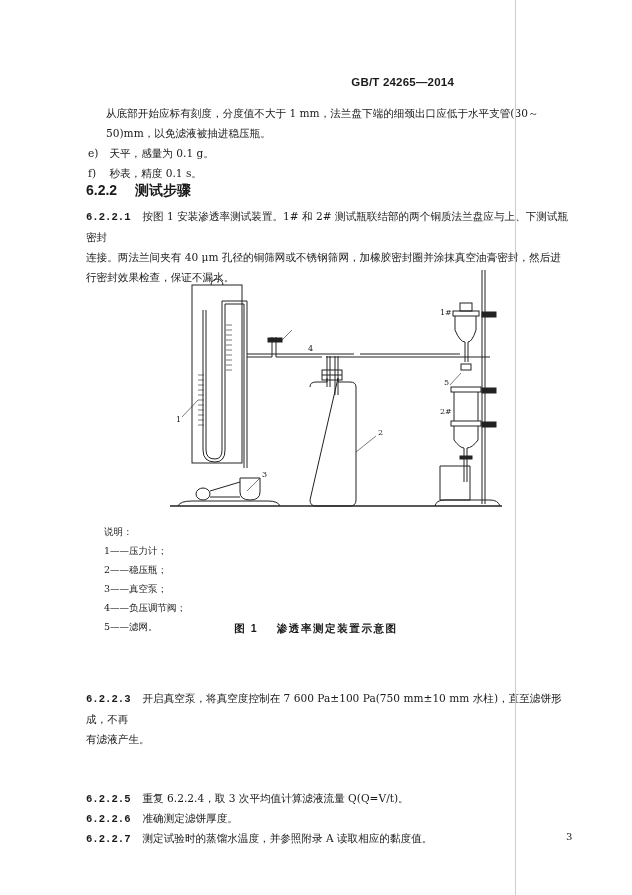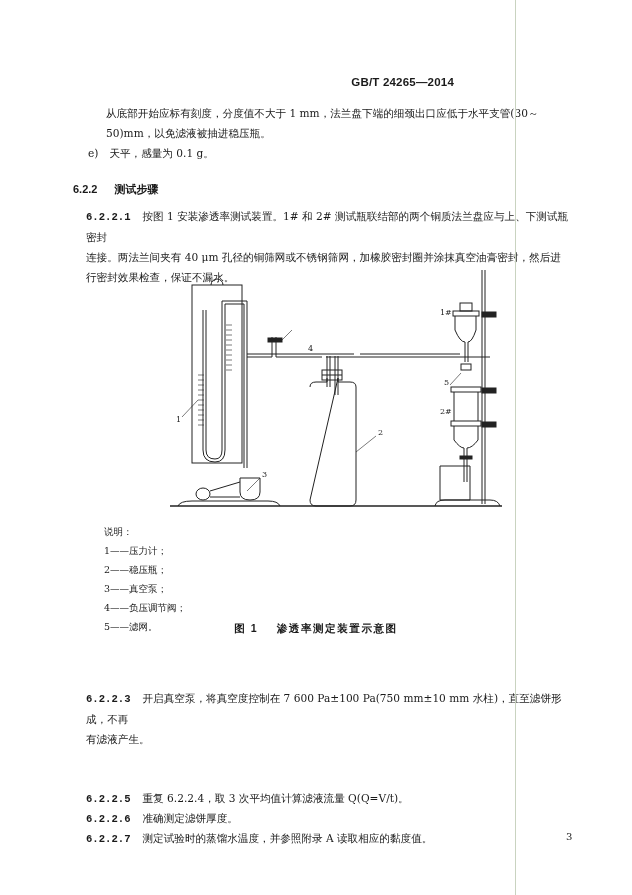--- a/index.html
+++ b/index.html
@@ -14,21 +14,21 @@
     font-family: "Liberation Sans", "DejaVu Sans", sans-serif;
     font-weight: bold; font-size: 11.5px; letter-spacing: 0.2px;
   }
   .para {
     position: absolute; left: 106px; width: 470px;
     font-size: 10.6px; line-height: 20px;
   }
   .list-item { position: absolute; left: 88px; font-size: 10.6px; line-height: 20px; }
   .list-item .marker { display: inline-block; width: 18px; }
   .sec-head {
-    position: absolute; left: 73px; font-size: 11px; font-weight: bold;
+    position: absolute; left: 86px; font-size: 14px; font-weight: bold;
     font-family: "Liberation Sans", "DejaVu Sans", sans-serif;
   }
   .sec-head .num { margin-right: 14px; }
   .clause {
     position: absolute; left: 86px; width: 492px;
     font-size: 10.6px; line-height: 20px;
   }
   .clause .cnum {
     font-family: Liberation Mono, monospace;
     font-weight: bold; margin-right: 12px;
@@ -50,20 +50,24 @@
 <div class="page">
 
   <div class="header">GB/T 24265—2014</div>
 
   <div class="para" style="top:103px;">从底部开始应标有刻度，分度值不大于 1 mm，法兰盘下端的细颈出口应低于水平支管(30～</div>
   <div class="para" style="top:123px;">50)mm，以免滤液被抽进稳压瓶。</div>
 
   <div class="list-item" style="top:143px;">
     <span class="marker">e)</span>
     <span>天平，感量为 0.1 g。</span>
+  </div>
+  <div class="list-item" style="top:163px;">
+    <span class="marker">f)</span>
+    <span>秒表，精度 0.1 s。</span>
   </div>
 
   <div class="sec-head" style="top:182px;">
     <span class="num">6.2.2</span>
     <span>测试步骤</span>
   </div>
 
   <div class="clause" style="top:206px;">
     <div><span class="cnum">6.2.2.1</span><span>按图 1 安装渗透率测试装置。1# 和 2# 测试瓶联结部的两个铜质法兰盘应与上、下测试瓶密封</span></div>
     <div>连接。两法兰间夹有 40 μm 孔径的铜筛网或不锈钢筛网，加橡胶密封圈并涂抹真空油膏密封，然后进</div>

